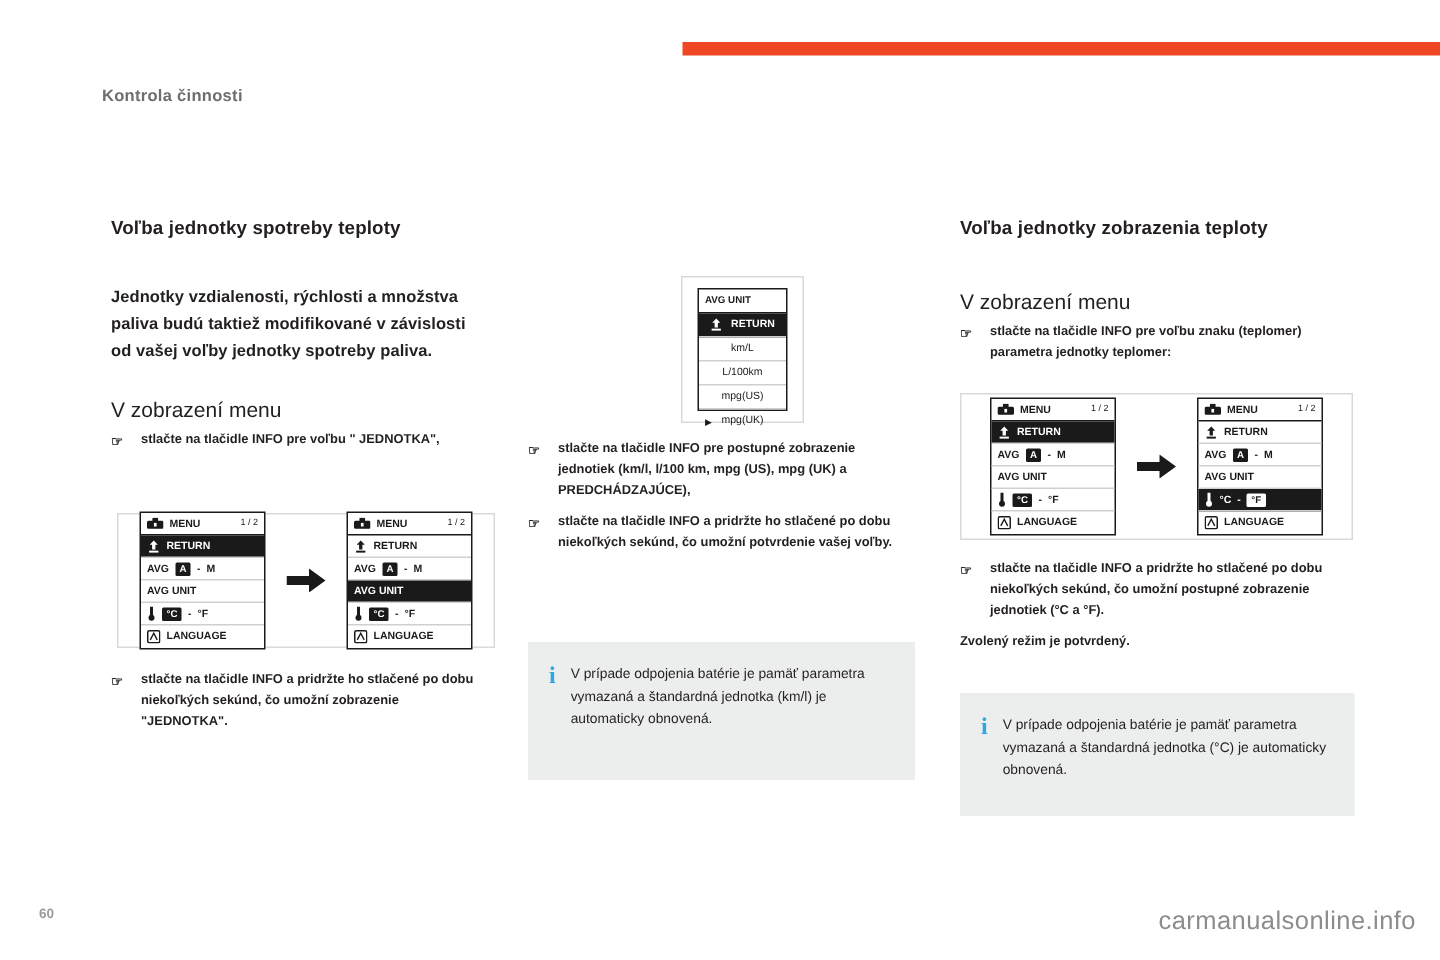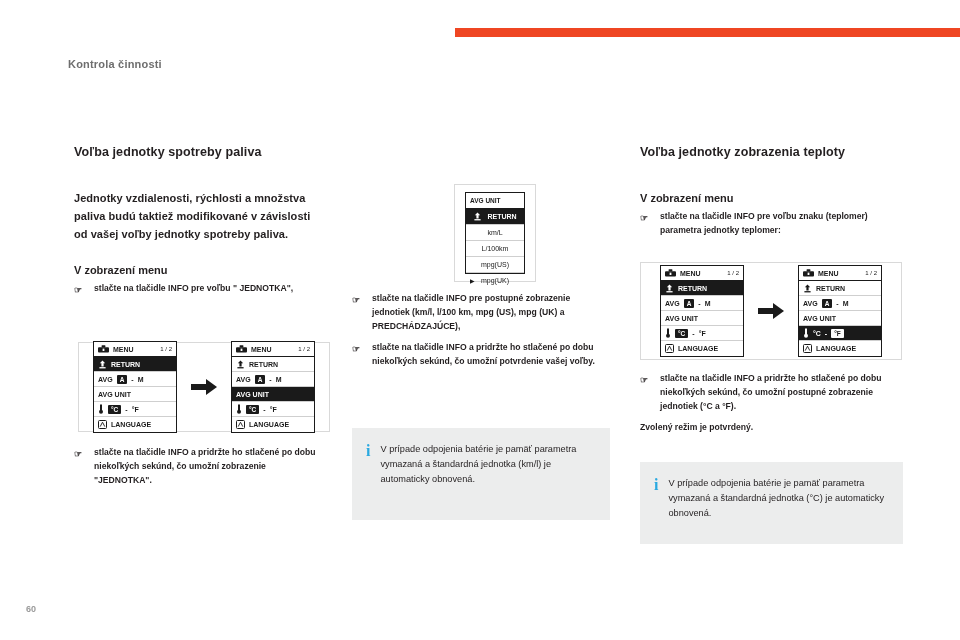--- a/index.html
+++ b/index.html
@@ -31,21 +31,21 @@
 
   h2.sec-title{
     font-size:12.5px;font-weight:bold;color:#231f20;
     margin:0;line-height:1.35;letter-spacing:.1px;
   }
   p.body-text{
     font-size:11px;line-height:1.62;color:#231f20;
     margin:0;font-weight:bold;letter-spacing:.05px;
   }
   .lead-line{
-    font-size:11px;line-height:1.6;color:#231f20;font-weight:bold;
+    font-size:14px;line-height:1.6;color:#231f20;font-weight:normal;
     margin:0 0 2px 0;
   }
   ul.bullets{list-style:none;margin:0;padding:0;}
   ul.bullets li{
     position:relative;padding-left:20px;margin-bottom:7px;
     font-size:8.6px;line-height:1.62;color:#231f20;font-weight:bold;
   }
   .bullet-glyph{
     position:absolute;left:0;top:1px;font-size:9px;color:#231f20;
   }
@@ -130,21 +130,21 @@
 </head>
 <body>
 
 <div class="page">
 
   <div class="header-title">Kontrola činnosti</div>
   <div class="header-rule"></div>
 
   <div class="col col-left">
 
-    <h2 class="sec-title" style="position:absolute;top:144px;width:250px;">Voľba jednotky spotreby paliva</h2>
+    <h2 class="sec-title" style="position:absolute;top:144px;width:250px;">Voľba jednotky spotreby teploty</h2>
 
     <p class="body-text" style="position:absolute;top:190px;width:238px;">Jednotky vzdialenosti, rýchlosti a množstva paliva budú taktiež modifikované v závislosti od vašej voľby jednotky spotreby paliva.</p>
 
     <div style="position:absolute;top:262px;width:248px;">
       <p class="lead-line">V zobrazení menu</p>
       <ul class="bullets">
         <li>
           <span class="bullet-glyph">☞</span>
           <span>stlačte na tlačidle INFO pre voľbu " JEDNOTKA",</span>
         </li>
@@ -456,14 +456,15 @@
       <p class="after-note">Zvolený režim je potvrdený.</p>
     </div>
 
     <div class="info-box" style="position:absolute;top:462px;left:0px;width:263px;height:82px;">
       <span class="info-i">i</span>
       <span class="info-text">V prípade odpojenia batérie je pamäť parametra vymazaná a štandardná jednotka (°C) je automaticky obnovená.</span>
     </div>
   </div>
 
   <div class="folio">60</div>
+  <div class="watermark">carmanualsonline.info</div>
 
 </div>
 
 </body></html>

